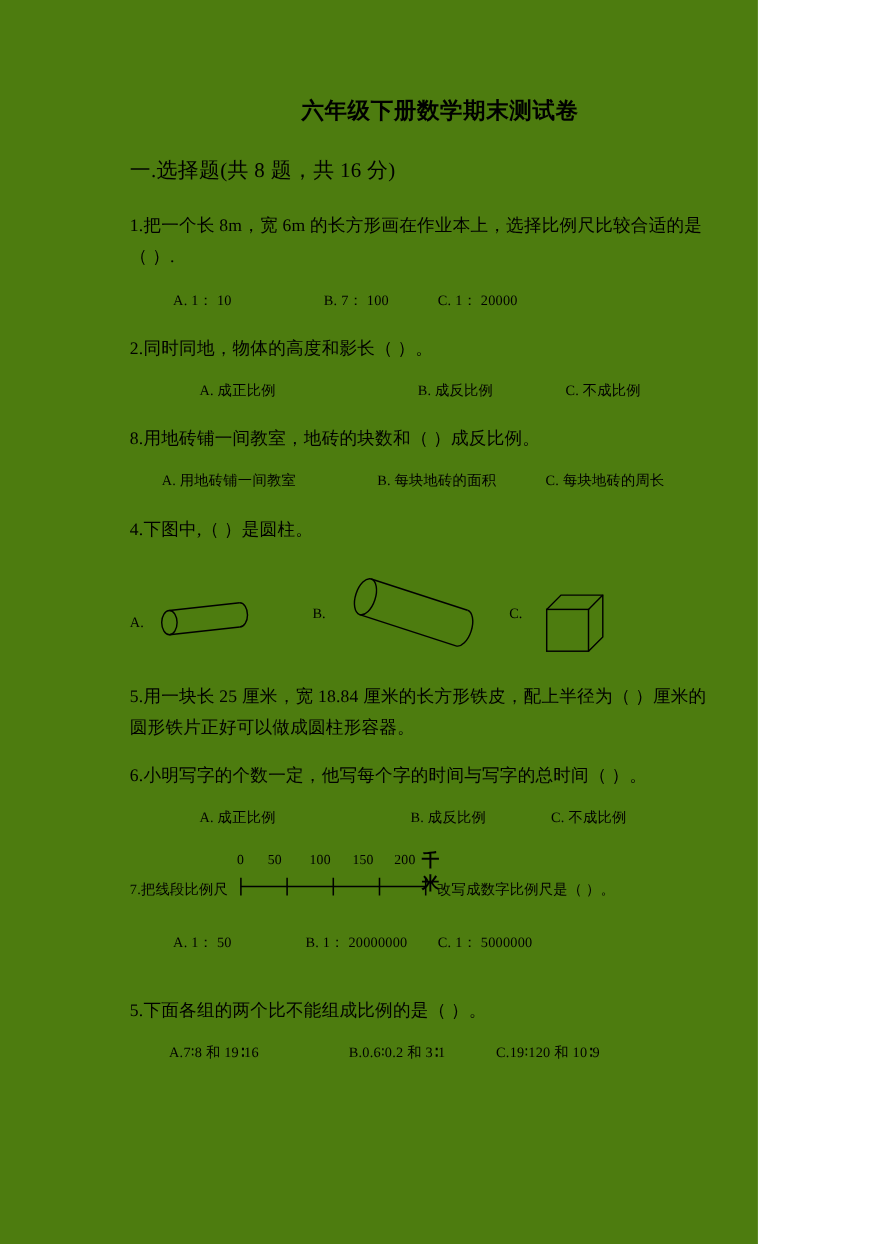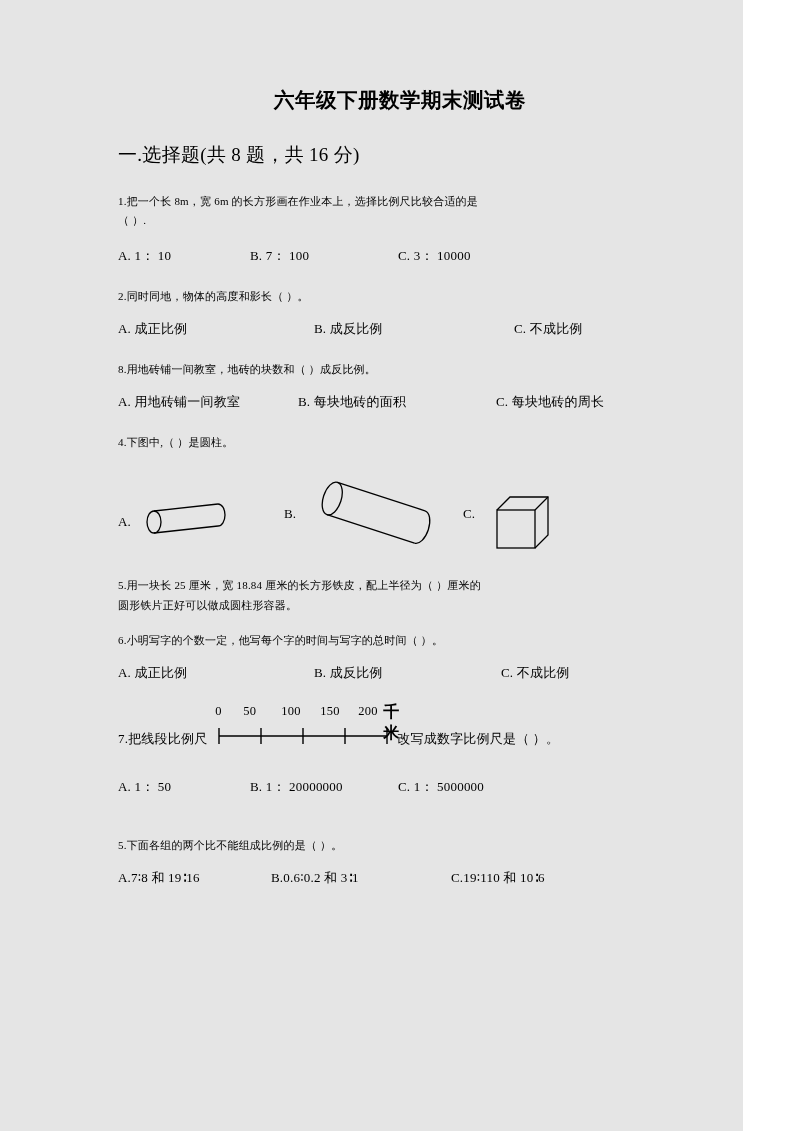--- a/index.html
+++ b/index.html
@@ -2,23 +2,23 @@
 <html><head>
 <meta charset="utf-8">
 <style>
   html, body {
     margin: 0;
     padding: 0;
     background: #ffffff;
   }
   .page {
     position: relative;
-    width: 743px;
+    width: 689px;
     height: 1131px;
-    background: #e5e5e5;
+    background: #4d7c0f;
     font-family: "Liberation Serif", "DejaVu Serif", serif;
     color: #000000;
     overflow: hidden;
   }
   .content {
     position: absolute;
     left: 118px;
     top: 86px;
     width: 564px;
   }
@@ -29,33 +29,34 @@
     text-align: center;
     letter-spacing: 0.5px;
     margin: 0 0 28px 0;
   }
   .section-head {
     font-size: 19px;
     margin: 0 0 24px 0;
     letter-spacing: 0.3px;
   }
   .q {
-    font-size: 11px;
+    font-size: 16px;
     line-height: 1.75;
     margin: 0 0 16px 0;
     letter-spacing: 0.2px;
   }
   .q-stem {
     margin-bottom: 14px;
   }
   .opts {
     display: flex;
     font-size: 13px;
     letter-spacing: 0.2px;
     margin-bottom: 22px;
+    text-align: center;
   }
   .opts.t1 .o:nth-child(1) { width: 132px; }
   .opts.t1 .o:nth-child(2) { width: 148px; }
 
   .opts.t2 .o:nth-child(1) { width: 196px; }
   .opts.t2 .o:nth-child(2) { width: 200px; }
 
   .opts.t3 .o:nth-child(1) { width: 180px; }
   .opts.t3 .o:nth-child(2) { width: 198px; }
 
@@ -123,21 +124,21 @@
 
     <div class="section-head">一.选择题(共 8 题，共 16 分)</div>
 
     <div class="q">
       <div>1.把一个长 8m，宽 6m 的长方形画在作业本上，选择比例尺比较合适的是</div>
       <div>（      ）.</div>
     </div>
     <div class="opts t1">
       <span class="o">A. 1： 10</span>
       <span class="o">B. 7： 100</span>
-      <span class="o">C. 3： 10000</span>
+      <span class="o">C. 1： 20000</span>
     </div>
 
     <div class="q q-stem">
       <div>2.同时同地，物体的高度和影长（      ）。</div>
     </div>
     <div class="opts t2">
       <span class="o">A. 成正比例</span>
       <span class="o">B. 成反比例</span>
       <span class="o">C. 不成比例</span>
     </div>
@@ -225,17 +226,17 @@
     </div>
 
     <div class="gap-md"></div>
 
     <div class="q q-stem">
       <div>5.下面各组的两个比不能组成比例的是（       ）。</div>
     </div>
     <div class="opts t4">
       <span class="o">A.7∶8 和 19∶16</span>
       <span class="o">B.0.6∶0.2 和 3∶1</span>
-      <span class="o">C.19∶110 和 10∶6</span>
+      <span class="o">C.19∶120 和 10∶9</span>
     </div>
 
   </div>
 </div>
 
 </body></html>

